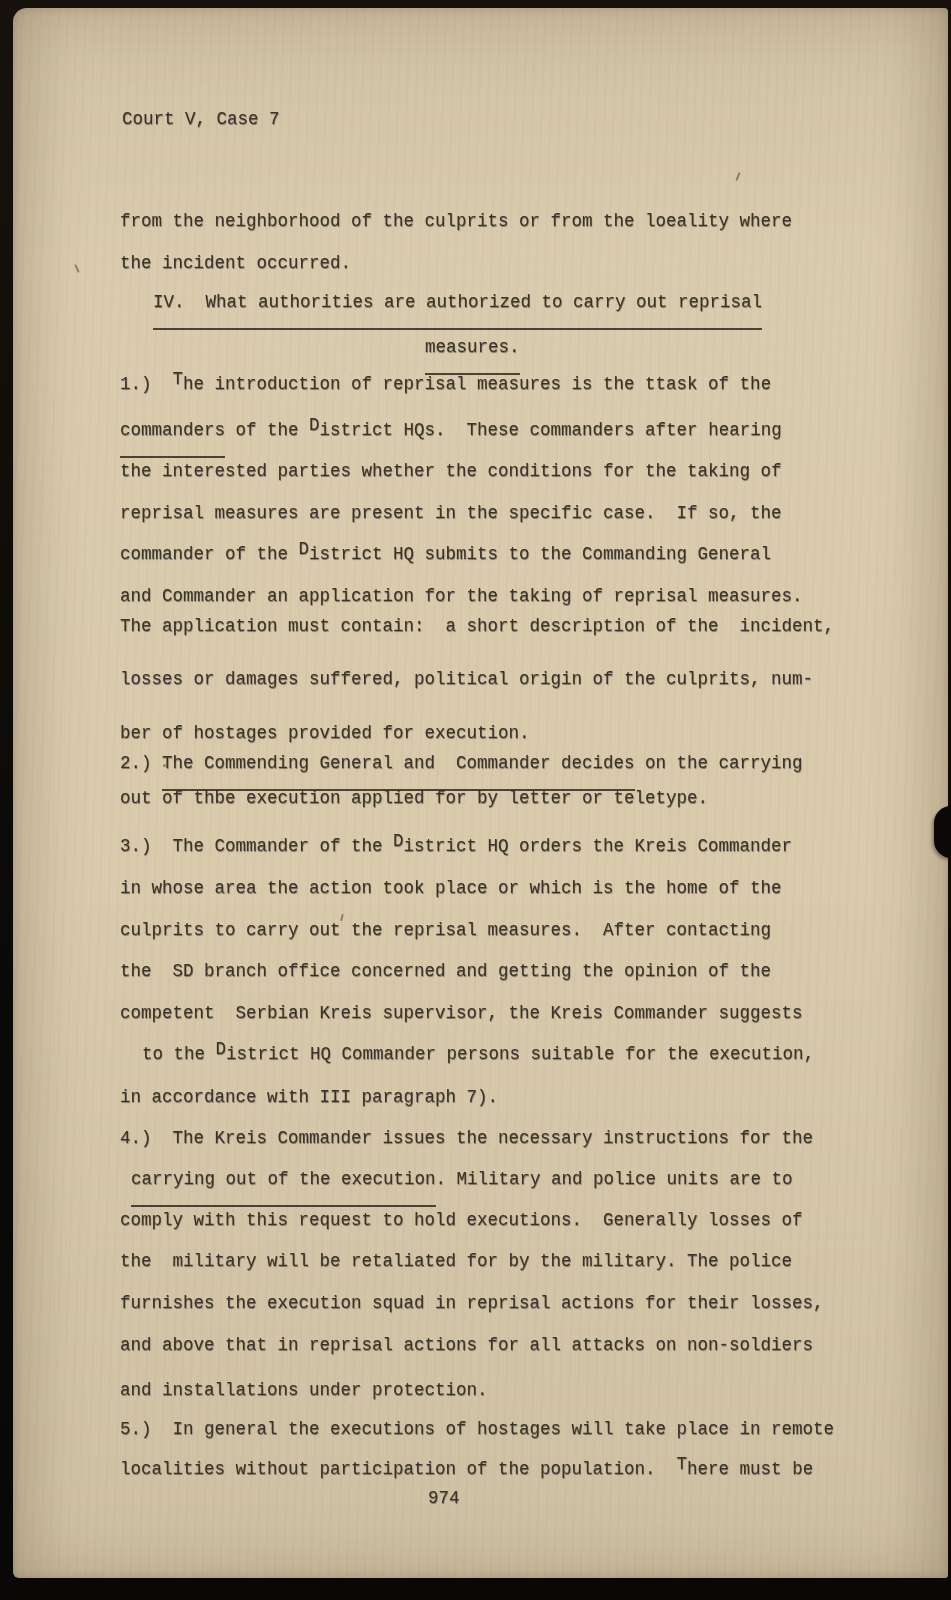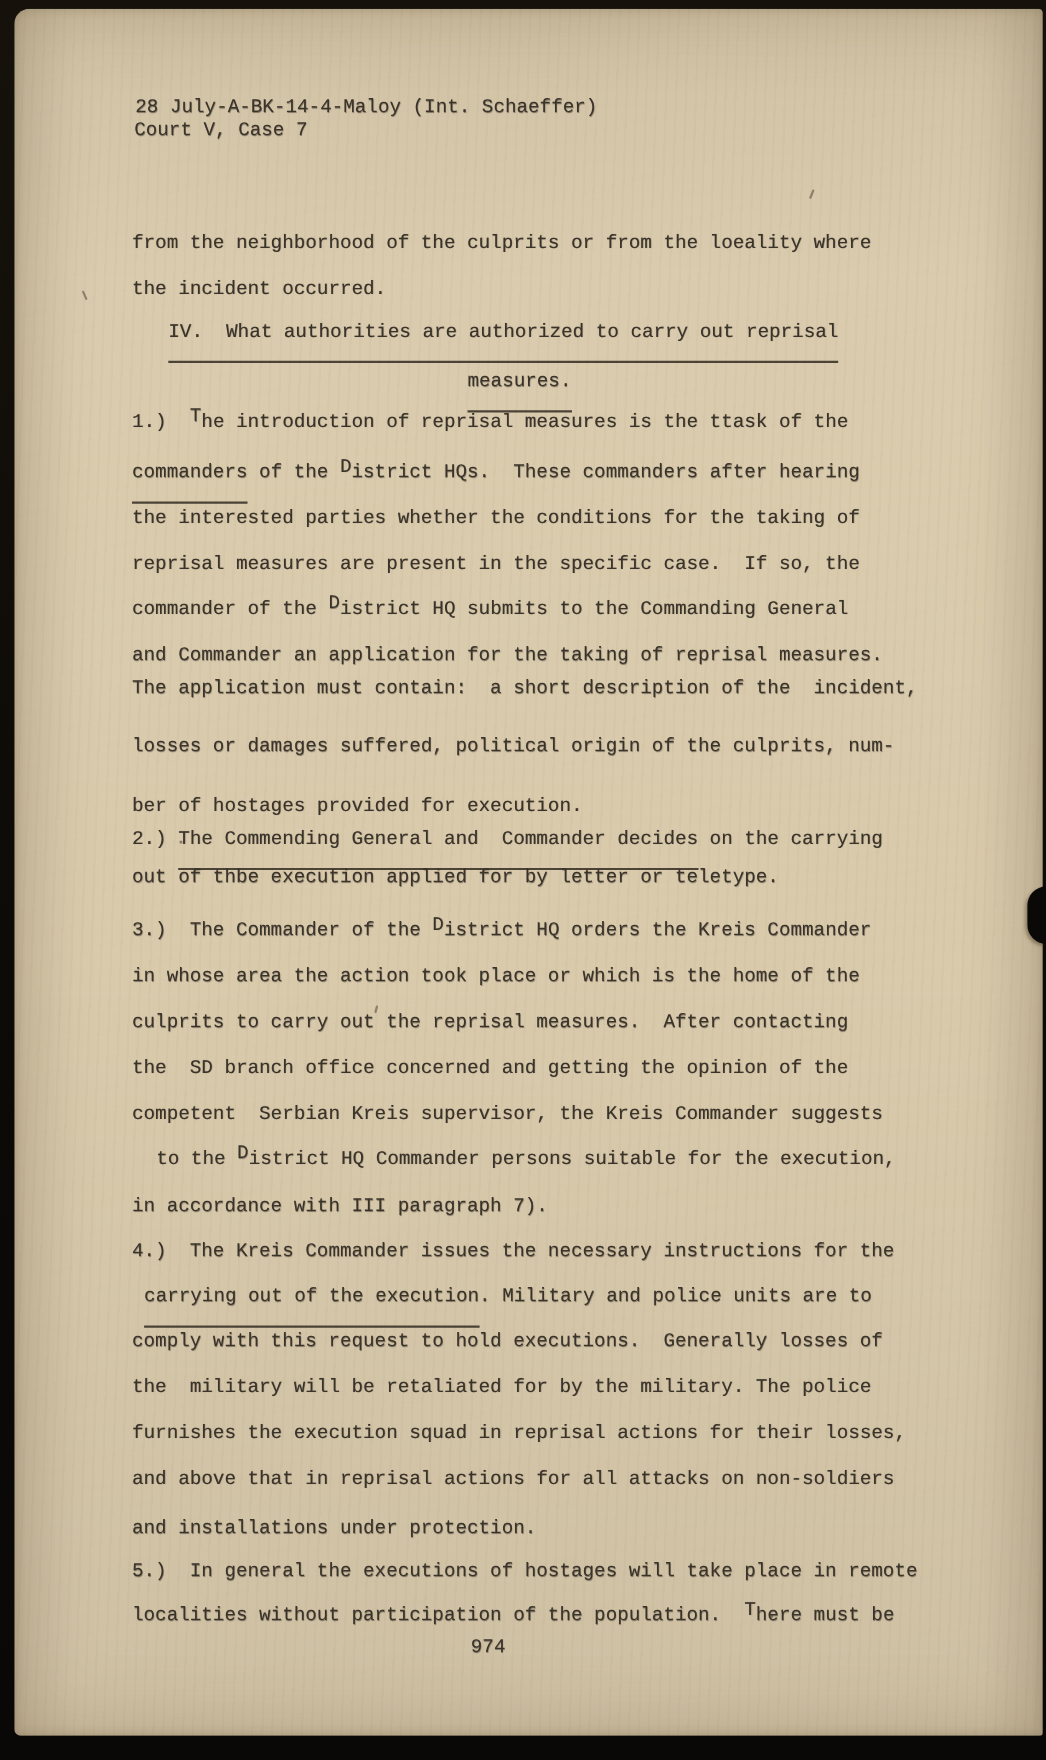--- a/index.html
+++ b/index.html
@@ -45,21 +45,20 @@
   .s3{left:737px;top:172px;width:2px;height:9px;transform:rotate(22deg);}
   .s4{left:700px;top:1468px;width:3px;height:3px;border-radius:50%;}
   .s5{left:76px;top:264px;width:2px;height:9px;transform:rotate(-24deg);}
 </style>
 </head>
 <body>
 
 <div class="scan">
   <div class="paper"></div>
 
-  <div class="doc-line hl1">28 July-A-BK-14-4-Maloy (Int. Schaeffer)</div>
   <div class="doc-line hl2">Court V, Case 7</div>
 
   <div id="lines">
       <div class="doc-line" style="top: 211px; left: 120px; text-align: right;"><span>from the neighborhood of the culprits or from the loeality where</span></div>
       <div class="doc-line" style="top: 253px; left: 120px;"><span>the incident occurred.</span></div>
       <div class="doc-line" style="top: 292px; left: 153px;"><span class="u">IV.  What authorities are authorized to carry out reprisal</span></div>
       <div class="doc-line" style="top: 337px; left: 396px; margin-left: 29px;"><span class="u">measures.</span></div>
       <div class="doc-line" style="top: 374px; left: 120px;"><span>1.)  </span><span class="r">T</span><span>he introduction of reprisal measures is the ttask of the</span></div>
       <div class="doc-line" style="top: 420px; left: 120px;"><span class="u">commanders</span><span> of the </span><span class="r">D</span><span>istrict HQs.  These commanders after hearing</span></div>
       <div class="doc-line" style="top: 461px; left: 120px;"><span>the interested parties whether the conditions for the taking of</span></div>

